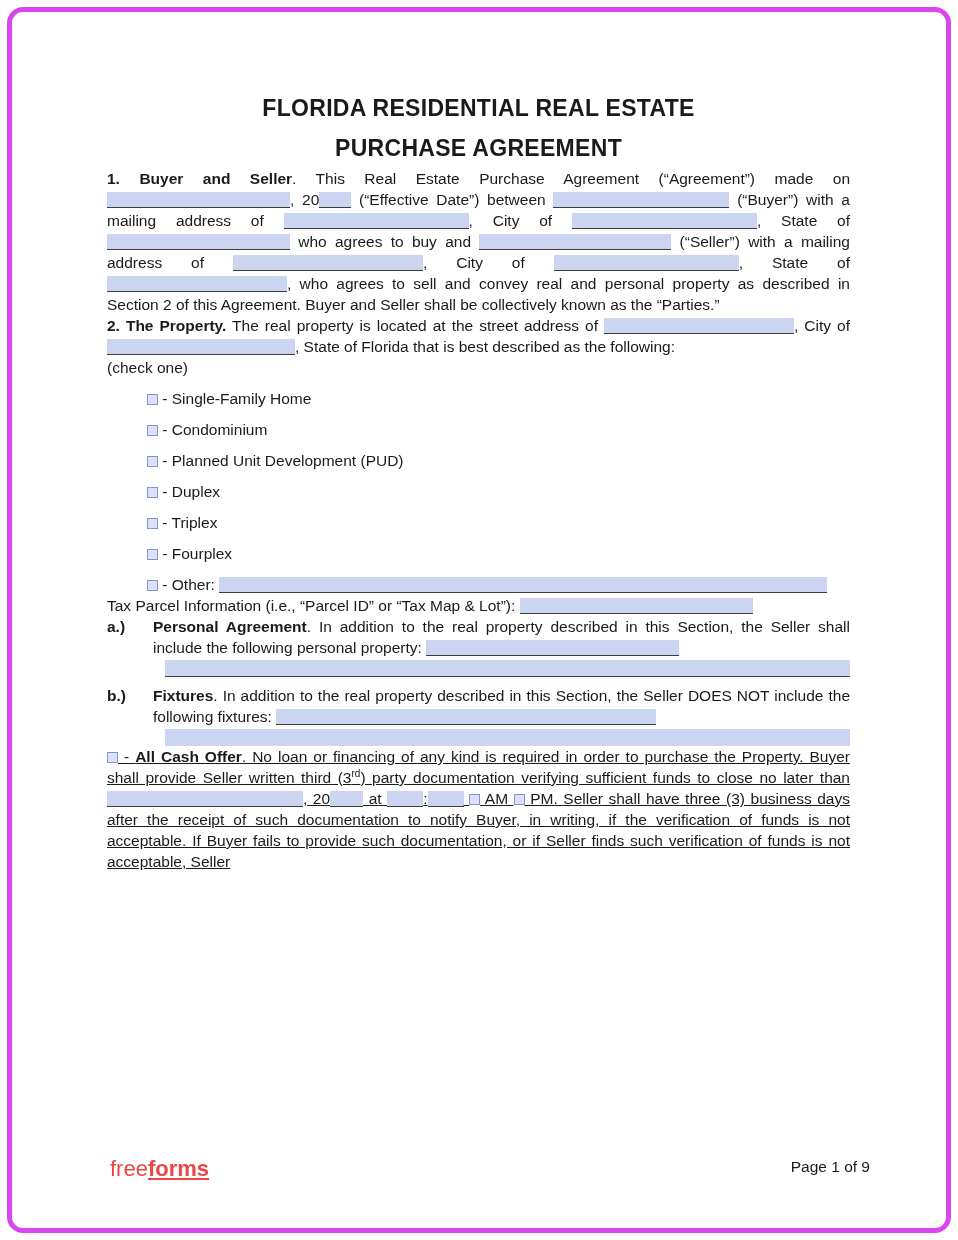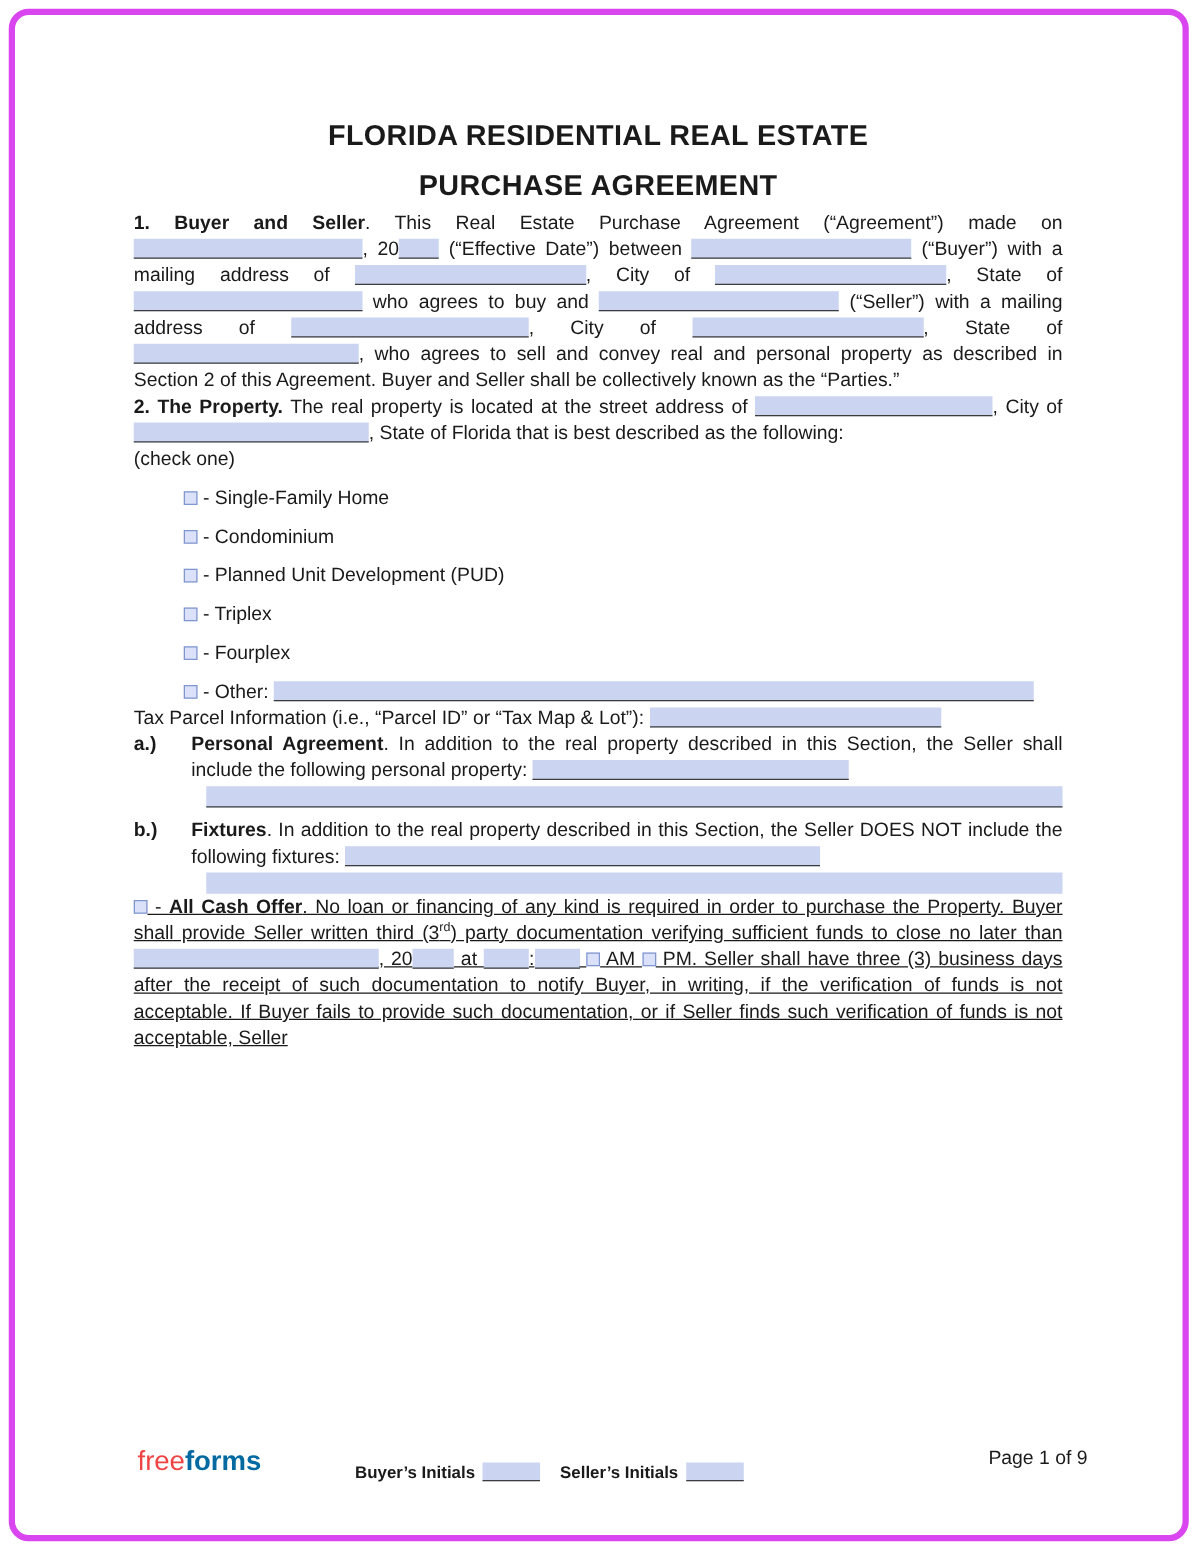--- a/index.html
+++ b/index.html
@@ -68,21 +68,21 @@
     padding-left: 46px;
     text-indent: -46px;
   }
   .letter { display: inline-block; width: 46px; text-indent: 0; }
   .noteline { margin-top: 22px; }
   .sec3 { margin-top: 22px; }
   .cash { margin: 26px 0 0 56px; text-decoration: underline; }
   .footer { position: absolute; left: 0; right: 0; bottom: 30px; height: 48px; }
   .logo { position: absolute; left: 98px; top: 6px; font-size: 22px; }
   .logo-free { color: #ef4444; }
-  .logo-forms { color: #0369a1; font-weight: bold; }
+  .logo-forms { color: #ef4444; font-weight: bold; text-decoration: underline; }
   .initials { position: absolute; left: 272px; top: 20px; font-size: 13.5px; font-weight: bold; }
   .initials .blank { width: 46px; height: 15px; margin: 0 16px 0 6px; vertical-align: -3px; }
   .pagenum { position: absolute; right: 76px; top: 8px; font-size: 15.5px; }
 </style>
 </head>
 <body>
 
 <div class="page">
   <div class="content">
 
@@ -94,20 +94,21 @@
     <p class="para sec1"><span class="b">1. Buyer and Seller</span><span>. This Real Estate Purchase Agreement (“Agreement”) made on </span><span class="blank" style="width:183px"></span><span>, 20</span><span class="blank" style="width:32px"></span><span> (“Effective Date”) between </span><span class="blank" style="width:176px"></span><span> (“Buyer”) with a mailing address of </span><span class="blank" style="width:185px"></span><span>, City of </span><span class="blank" style="width:185px"></span><span>, State of </span><span class="blank" style="width:183px"></span><span> who agrees to buy and </span><span class="blank" style="width:192px"></span><span> (“Seller”) with a mailing address of </span><span class="blank" style="width:190px"></span><span>, City of </span><span class="blank" style="width:185px"></span><span>, State of </span><span class="blank" style="width:180px"></span><span>, who agrees to sell and convey real and personal property as described in Section 2 of this Agreement. Buyer and Seller shall be collectively known as the “Parties.”</span></p>
 
     <p class="para sec2"><span class="b">2. The Property.</span><span> The real property is located at the street address of </span><span class="blank" style="width:190px"></span><span>, City of </span><span class="blank" style="width:188px"></span><span>, State of Florida that is best described as the following:</span></p>
 
     <p class="para checkone">(check one)</p>
 
     <div class="options">
       <div class="option"><span class="checkbox"></span> <span>- Single-Family Home</span></div>
       <div class="option"><span class="checkbox"></span> <span>- Condominium</span></div>
       <div class="option"><span class="checkbox"></span> <span>- Planned Unit Development (PUD)</span></div>
+      <div class="option"><span class="checkbox"></span> <span>- Duplex</span></div>
       <div class="option"><span class="checkbox"></span> <span>- Triplex</span></div>
       <div class="option"><span class="checkbox"></span> <span>- Fourplex</span></div>
       <div class="option"><span class="checkbox"></span> <span>- Other:</span> <span class="blank" style="width:608px"></span></div>
     </div>
 
     <p class="para taxline"><span>Tax Parcel Information (i.e., “Parcel ID” or “Tax Map &amp; Lot”): </span><span class="blank" style="width:233px"></span></p>
 
     <p class="para lettered"><span class="letter b">a.)</span><span class="b">Personal Agreement</span><span>. In addition to the real property described in this Section, the Seller shall include the following personal property: </span><span class="blank" style="width:253px"></span></p>
     <div class="blankline"></div>
 
@@ -115,16 +116,15 @@
     <div class="blankline noline"></div>
 
 
 
     <p class="para cash"><span class="checkbox"></span> <span>- </span><span class="b">All Cash Offer</span><span>. No loan or financing of any kind is required in order to purchase the Property. Buyer shall provide Seller written third (3</span><sup>rd</sup><span>) party documentation verifying sufficient funds to close no later than </span><span class="blank" style="width:196px"></span><span>, 20</span><span class="blank" style="width:33px"></span><span> at </span><span class="blank" style="width:36px"></span><span>:</span><span class="blank" style="width:36px"></span> <span class="checkbox"></span><span> AM </span><span class="checkbox"></span><span> PM. Seller shall have three (3) business days after the receipt of such documentation to notify Buyer, in writing, if the verification of funds is not acceptable. If Buyer fails to provide such documentation, or if Seller finds such verification of funds is not acceptable, Seller</span></p>
 
   </div>
 
   <div class="footer">
     <div class="logo"><span class="logo-free">free</span><span class="logo-forms">forms</span></div>
-    <div class="initials"><span>Buyer’s Initials</span><span class="blank"></span><span>Seller’s Initials</span><span class="blank"></span></div>
     <div class="pagenum">Page 1 of 9</div>
   </div>
 </div>
 
 </body></html>

